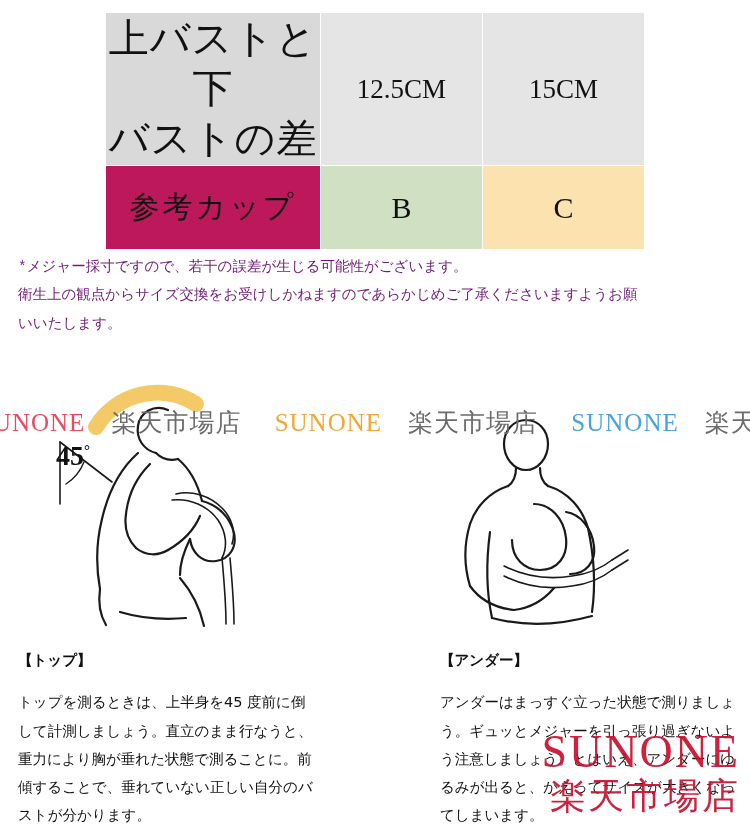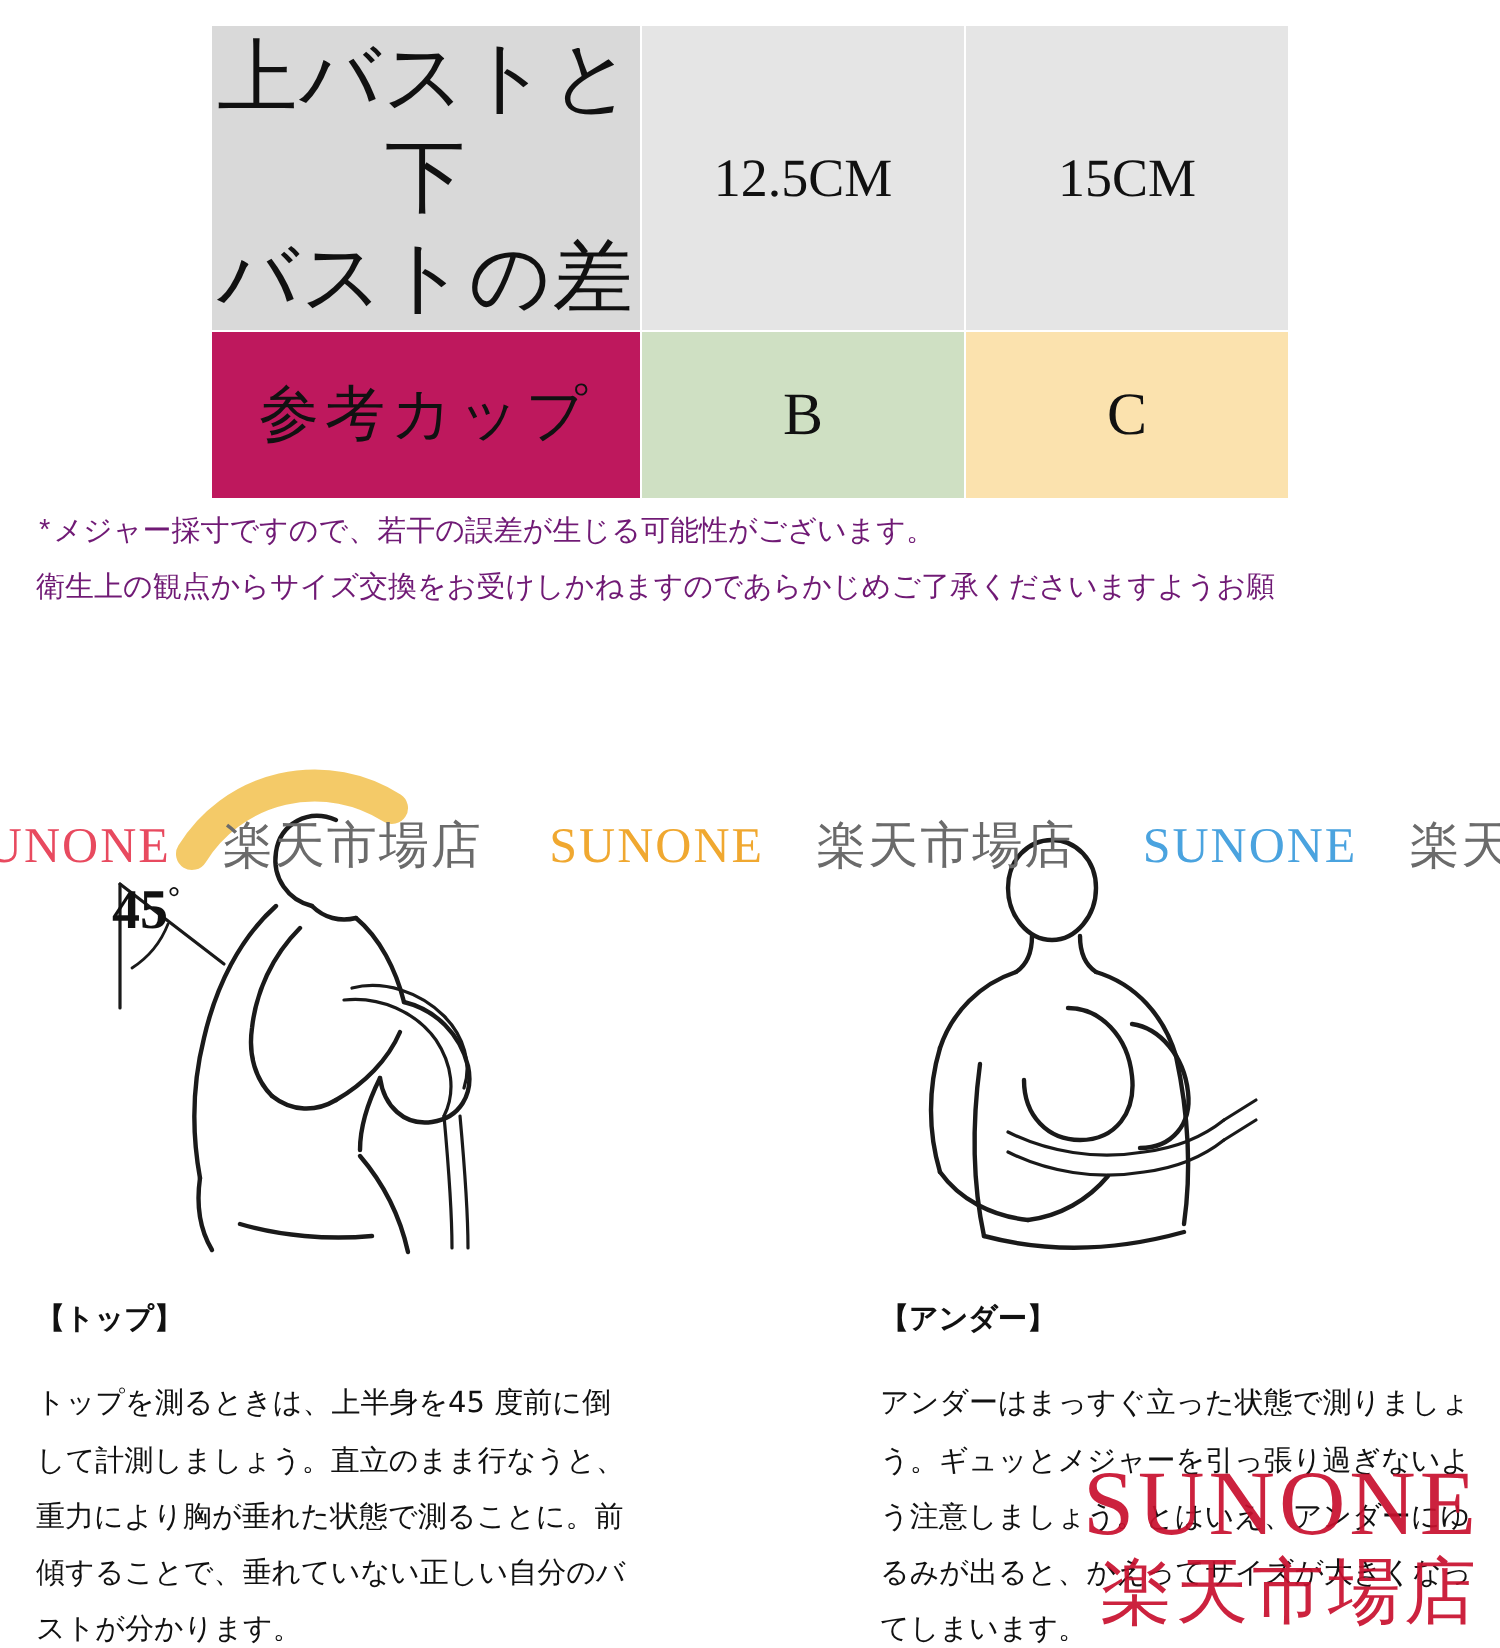--- a/index.html
+++ b/index.html
@@ -191,20 +191,21 @@
       <td class="cup-b">B</td>
       <td class="cup-c">C</td>
     </tr>
   </tbody>
     </table>
 </div>
 
 <div class="notes">
   <p>*メジャー採寸ですので、若干の誤差が生じる可能性がございます。</p>
   <p>衛生上の観点からサイズ交換をお受けしかねますのであらかじめご了承くださいますようお願</p>
+  <p>いいたします。</p>
 </div>
 
 <div class="illus">
   <svg width="750" height="260" viewBox="0 0 750 260" xmlns="http://www.w3.org/2000/svg">
     <g fill="none" stroke="#1a1a1a" stroke-width="2.2" stroke-linecap="round" stroke-linejoin="round">
 
       <g>
 
         <path d="M96 55 A72 72 0 0 1 196 32" stroke="#f2c14e" stroke-width="16" opacity="0.85"></path>
 

